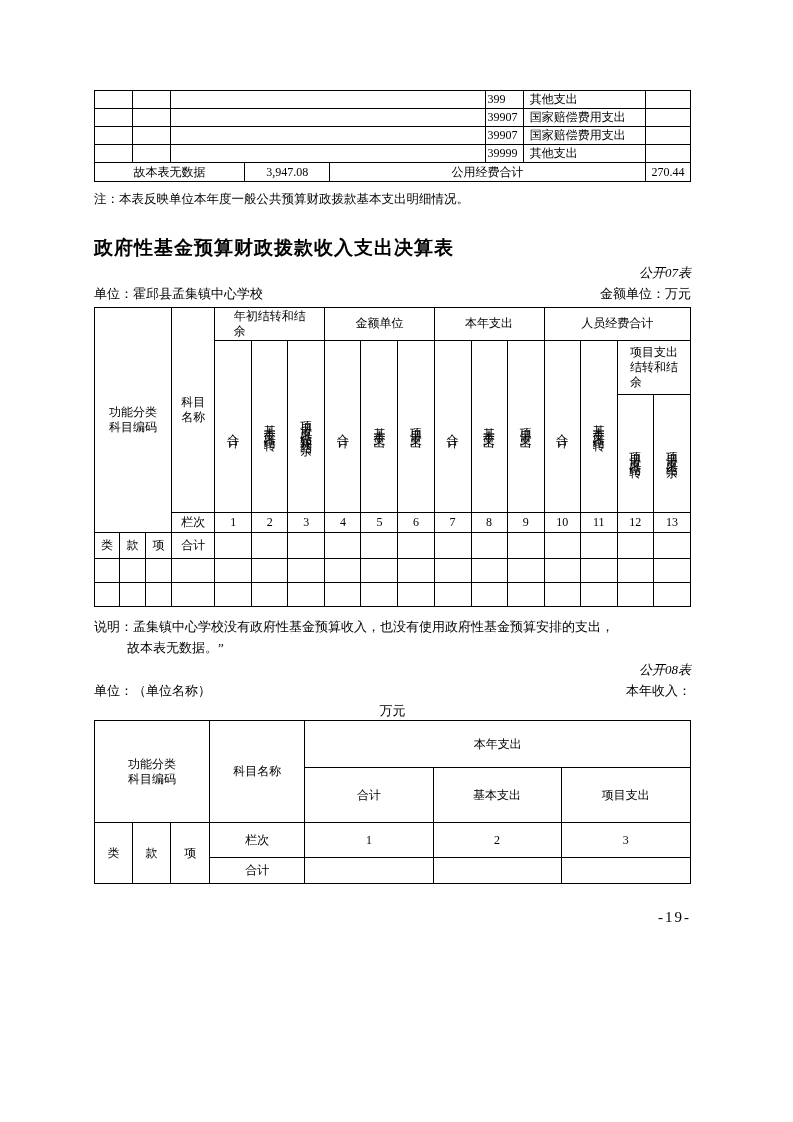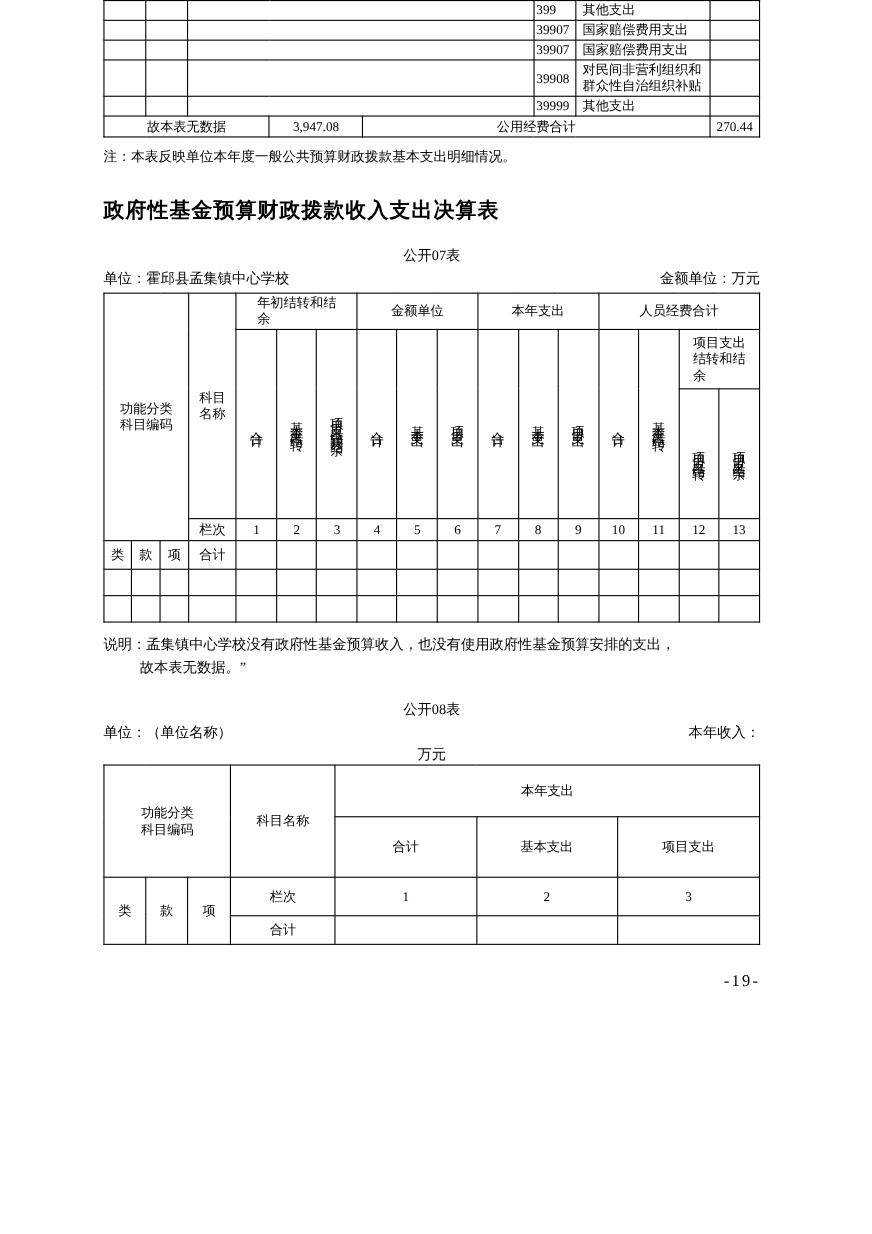--- a/index.html
+++ b/index.html
@@ -1,42 +1,42 @@
 <!DOCTYPE html>
 <html><head>
 <meta charset="utf-8">
 <style>
   * { box-sizing: border-box; }
   html,body { margin:0; padding:0; background:#fff; }
   .page {
     width:793px; height:1122px; background:#fff; color:#000; overflow:hidden;
     font-family:"Liberation Serif","DejaVu Serif",serif;
   }
-  .content { width:597px; margin-left:94px; }
+  .content { width:597px; margin-left:94px; padding-top:90px; }
 
   table { border-collapse:collapse; table-layout:fixed; width:597px; }
   td, th {
     border:1px solid #000; font-size:12px; font-weight:normal;
     text-align:center; vertical-align:middle; padding:1px 2px;
     overflow:hidden; line-height:1.25; word-break:break-all;
   }
 
   
   .t1 tr.h17 { height:17px; }
   .t1 tr.h33 { height:33px; }
   .t1 tr.h19 { height:19px; }
   .t1 .code  { text-align:left; padding-left:2px; }
   .t1 .nm    { text-align:left; padding-left:6px; }
 
   .note  { font-size:12.5px; margin-top:8px; line-height:1.5; }
   .note2 { font-size:13px;   margin-top:10px; line-height:1.6; }
   .indent { padding-left:33px; }
 
   .title { font-size:19px; font-weight:bold; margin:26px 0 0 0; letter-spacing:1px; }
-  .right-label { text-align:center; font-size:13px; margin-top:19px; }
+  .right-label { text-align:right; font-size:13px; margin-top:3px;font-style:italic; }
   .info  { display:flex; justify-content:space-between; font-size:13px; margin-top:3px; }
   .center-label { text-align:center; font-size:13px; margin-top:2px; }
 
   
   .t2 { margin-top:4px; }
   .t2 tr.hr1 { height:33px; }
   .t2 tr.hr2 { height:54px; }
   .t2 tr.hr3 { height:118px; }
   .t2 tr.hr4 { height:20px; }
   .t2 tr.dr1 { height:26px; }
@@ -88,28 +88,20 @@
         <td class="code">39907</td>
         <td class="nm">国家赔偿费用支出</td>
         <td></td>
       </tr>
       <tr class="h17">
         <td></td>
         <td></td>
         <td colspan="3"></td>
         <td class="code">39907</td>
         <td class="nm">国家赔偿费用支出</td>
-        <td></td>
-      </tr>
-      <tr class="h33">
-        <td></td>
-        <td></td>
-        <td colspan="3"></td>
-        <td class="code">39908</td>
-        <td class="nm">对民间非营利组织和群众性自治组织补贴</td>
         <td></td>
       </tr>
       <tr class="h17">
         <td></td>
         <td></td>
         <td colspan="3"></td>
         <td class="code">39999</td>
         <td class="nm">其他支出</td>
         <td></td>
       </tr>

